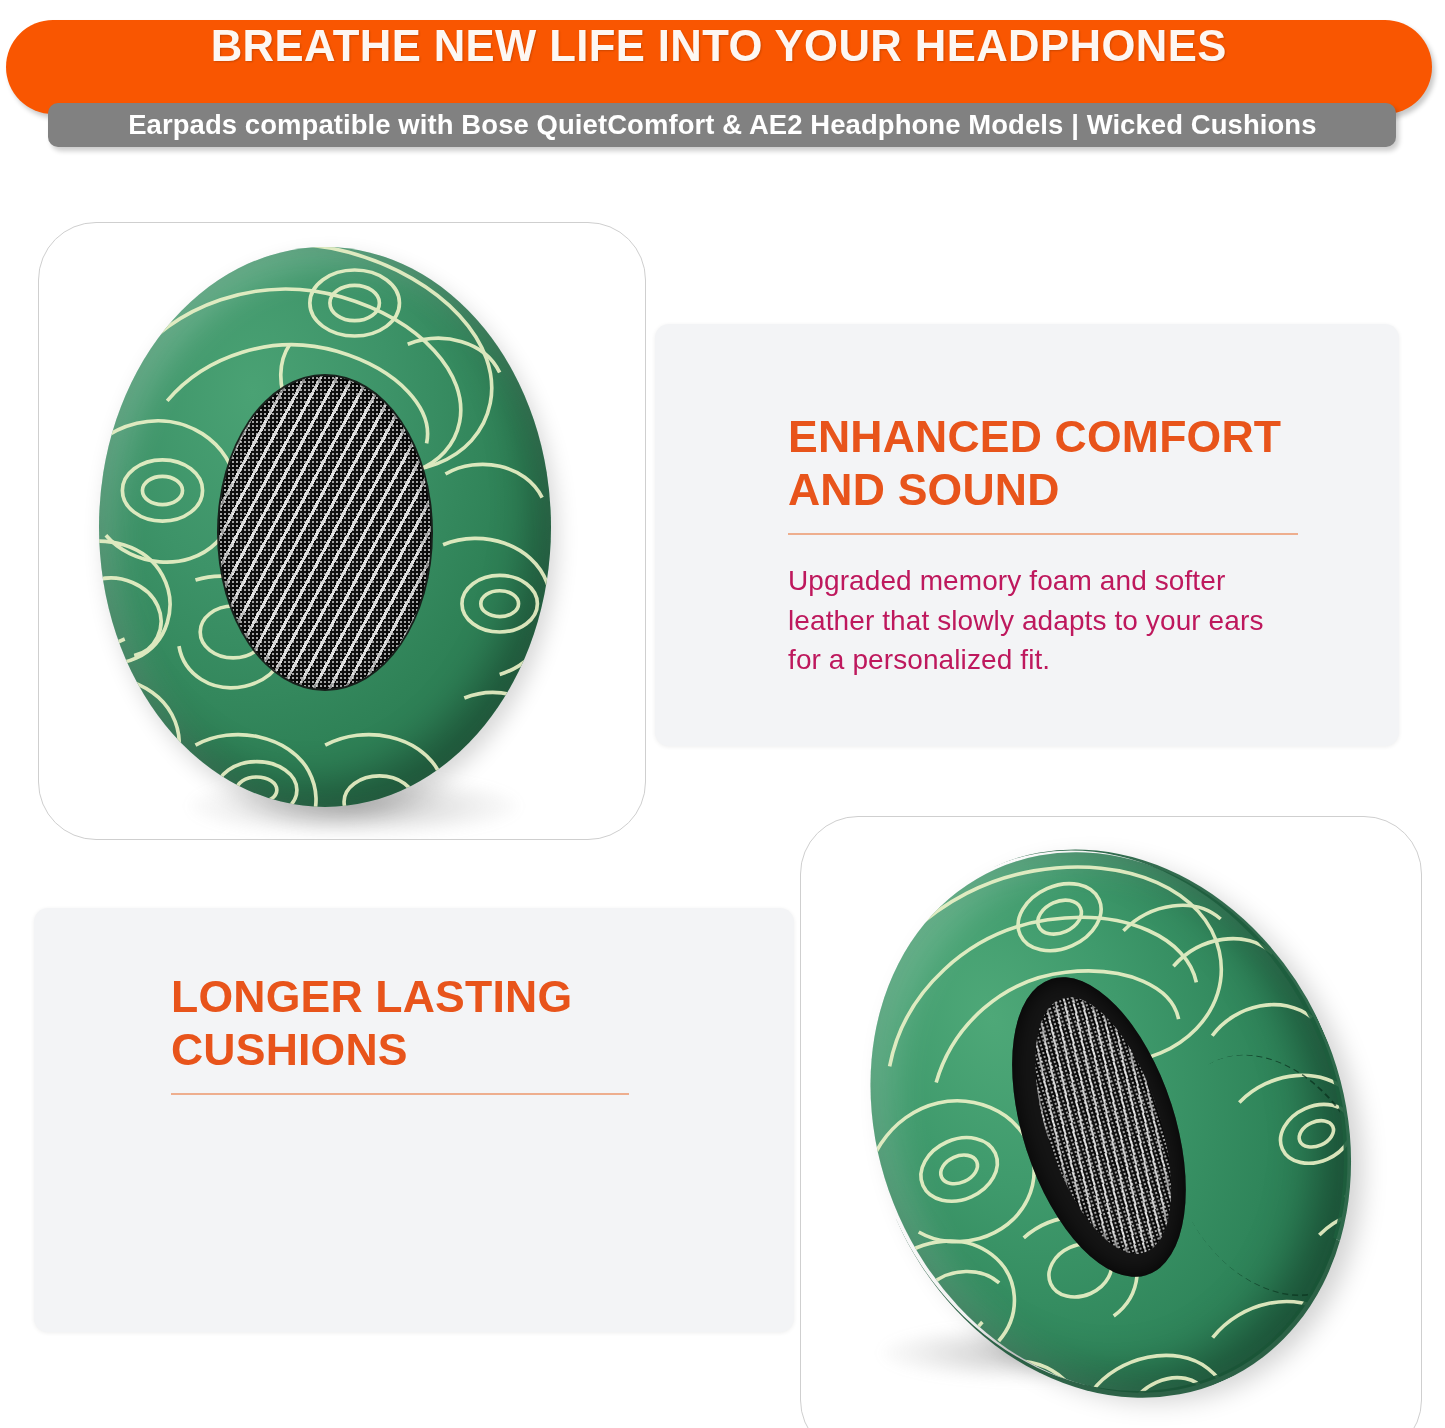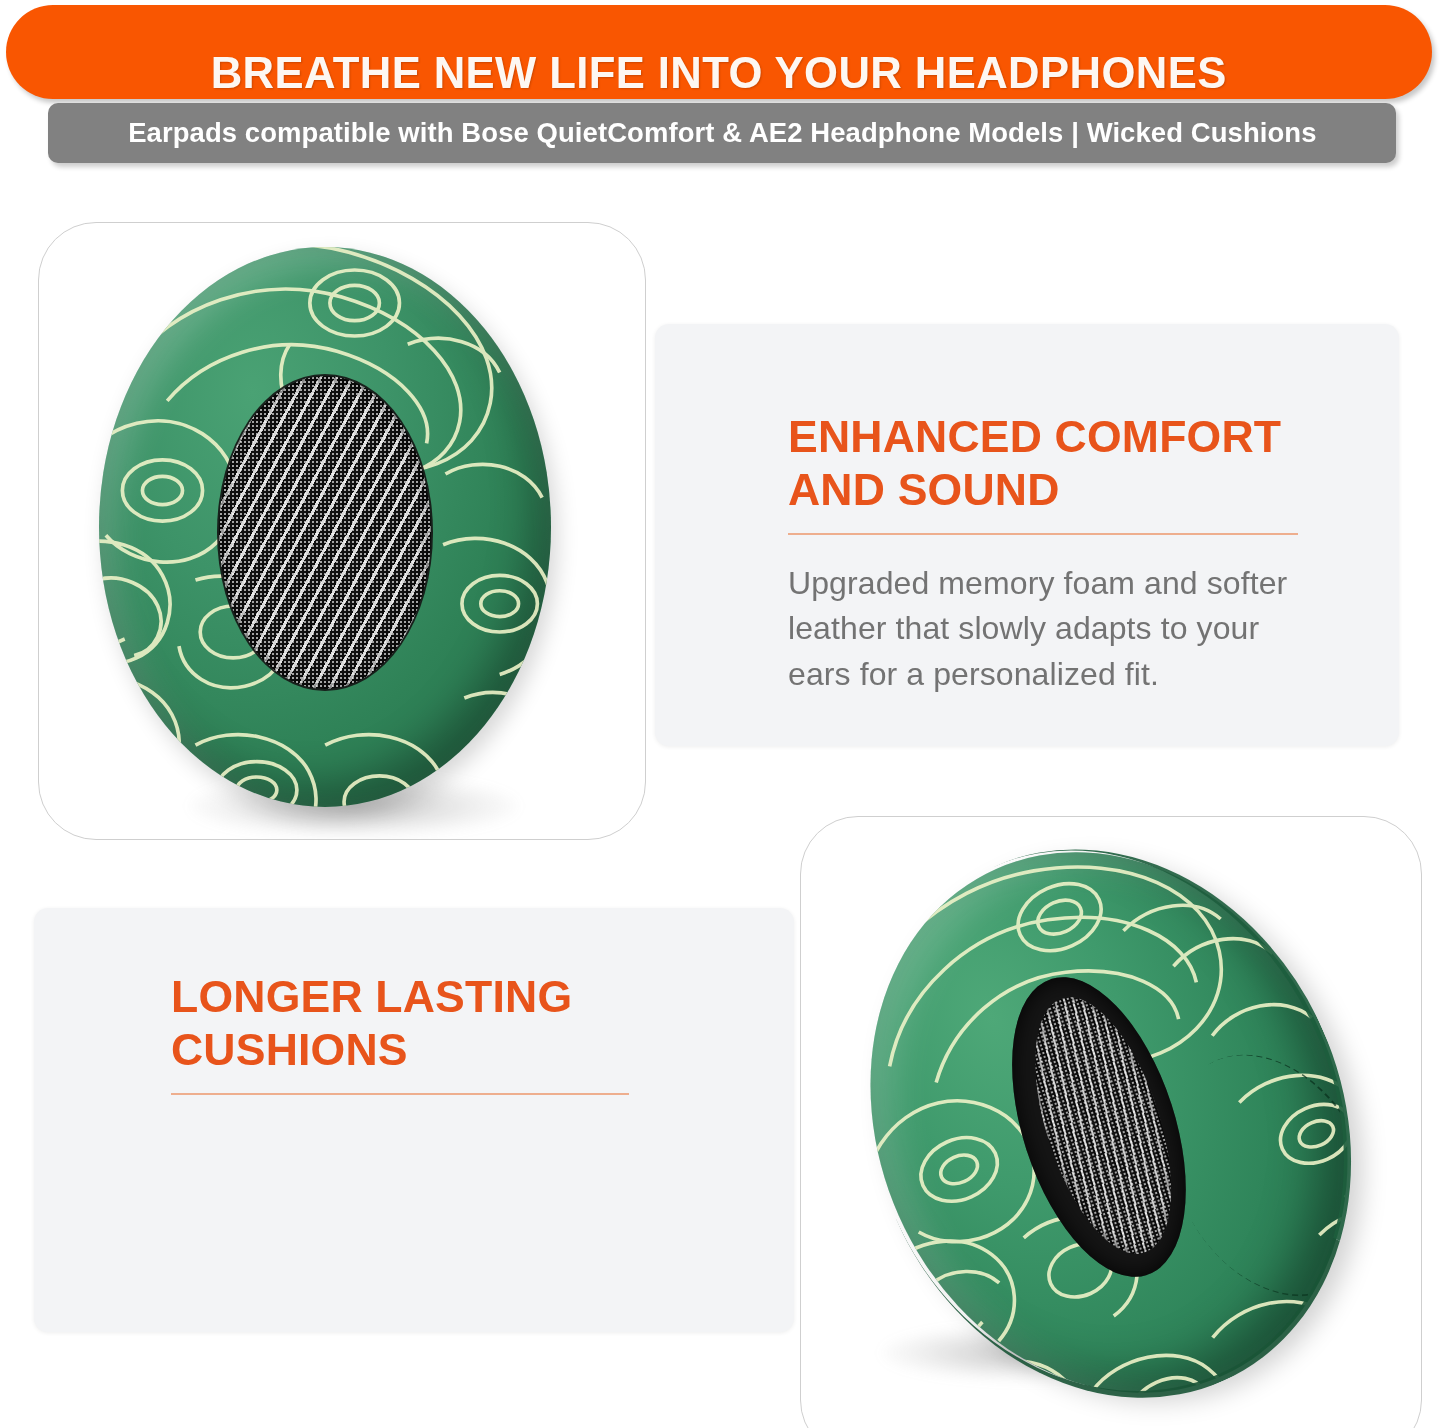--- a/index.html
+++ b/index.html
@@ -12,46 +12,46 @@
     height: 1428px;
     position: relative;
     overflow: hidden;
     font-family: "Liberation Sans", sans-serif;
   }
 
   
   .banner-orange {
     position: absolute;
     left: 6px;
-    top: 5px;
+    top: 20px;
     width: 1426px;
     height: 94px;
     background: #f95601;
     border-radius: 47px;
     box-shadow: 3px 4px 5px rgba(0,0,0,0.22);
     display: flex;
-    align-items: flex-end;
+    align-items: flex-start;
     justify-content: center;
   }
   .banner-orange-text {
     color: #fdf7f2;
     font-family: "Liberation Sans Narrow", "Liberation Sans", sans-serif;
     font-size: 45px;
     font-weight: bold;
     letter-spacing: 0.4px;
     white-space: nowrap;
     transform: scaleX(0.97);
     text-shadow: 1px 1px 2px rgba(0,0,0,0.18);
   }
   .banner-gray {
     position: absolute;
     left: 48px;
     top: 103px;
     width: 1348px;
-    height: 60px;
+    height: 44px;
     background: #818181;
     border-radius: 10px;
     box-shadow: 3px 4px 5px rgba(0,0,0,0.20);
     display: flex;
     align-items: center;
     justify-content: center;
   }
   .banner-gray-text {
     color: #ffffff;
     font-family: "Liberation Sans Narrow", "Liberation Sans", sans-serif;
@@ -100,23 +100,23 @@
     transform: scaleX(0.99);
     transform-origin: left center;
   }
   .feature-rule {
     height: 1.6px;
     background: #eeae8e;
     margin-top: 17px;
     width: 100%;
   }
   .feature-body {
-    color: #737373;
+    color: #be185d;
     font-family: "Liberation Sans Narrow", "Liberation Sans", sans-serif;
-    font-size: 32px;
+    font-size: 28px;
     font-weight: 300;
     line-height: 1.42;
     margin-top: 26px;
     letter-spacing: 0.1px;
   }
   #card-txt-2 .feature-rule { width: 458px; }
   #card-txt-2 .feature-body { width: 470px; }
 
   
   .pad-stage {

